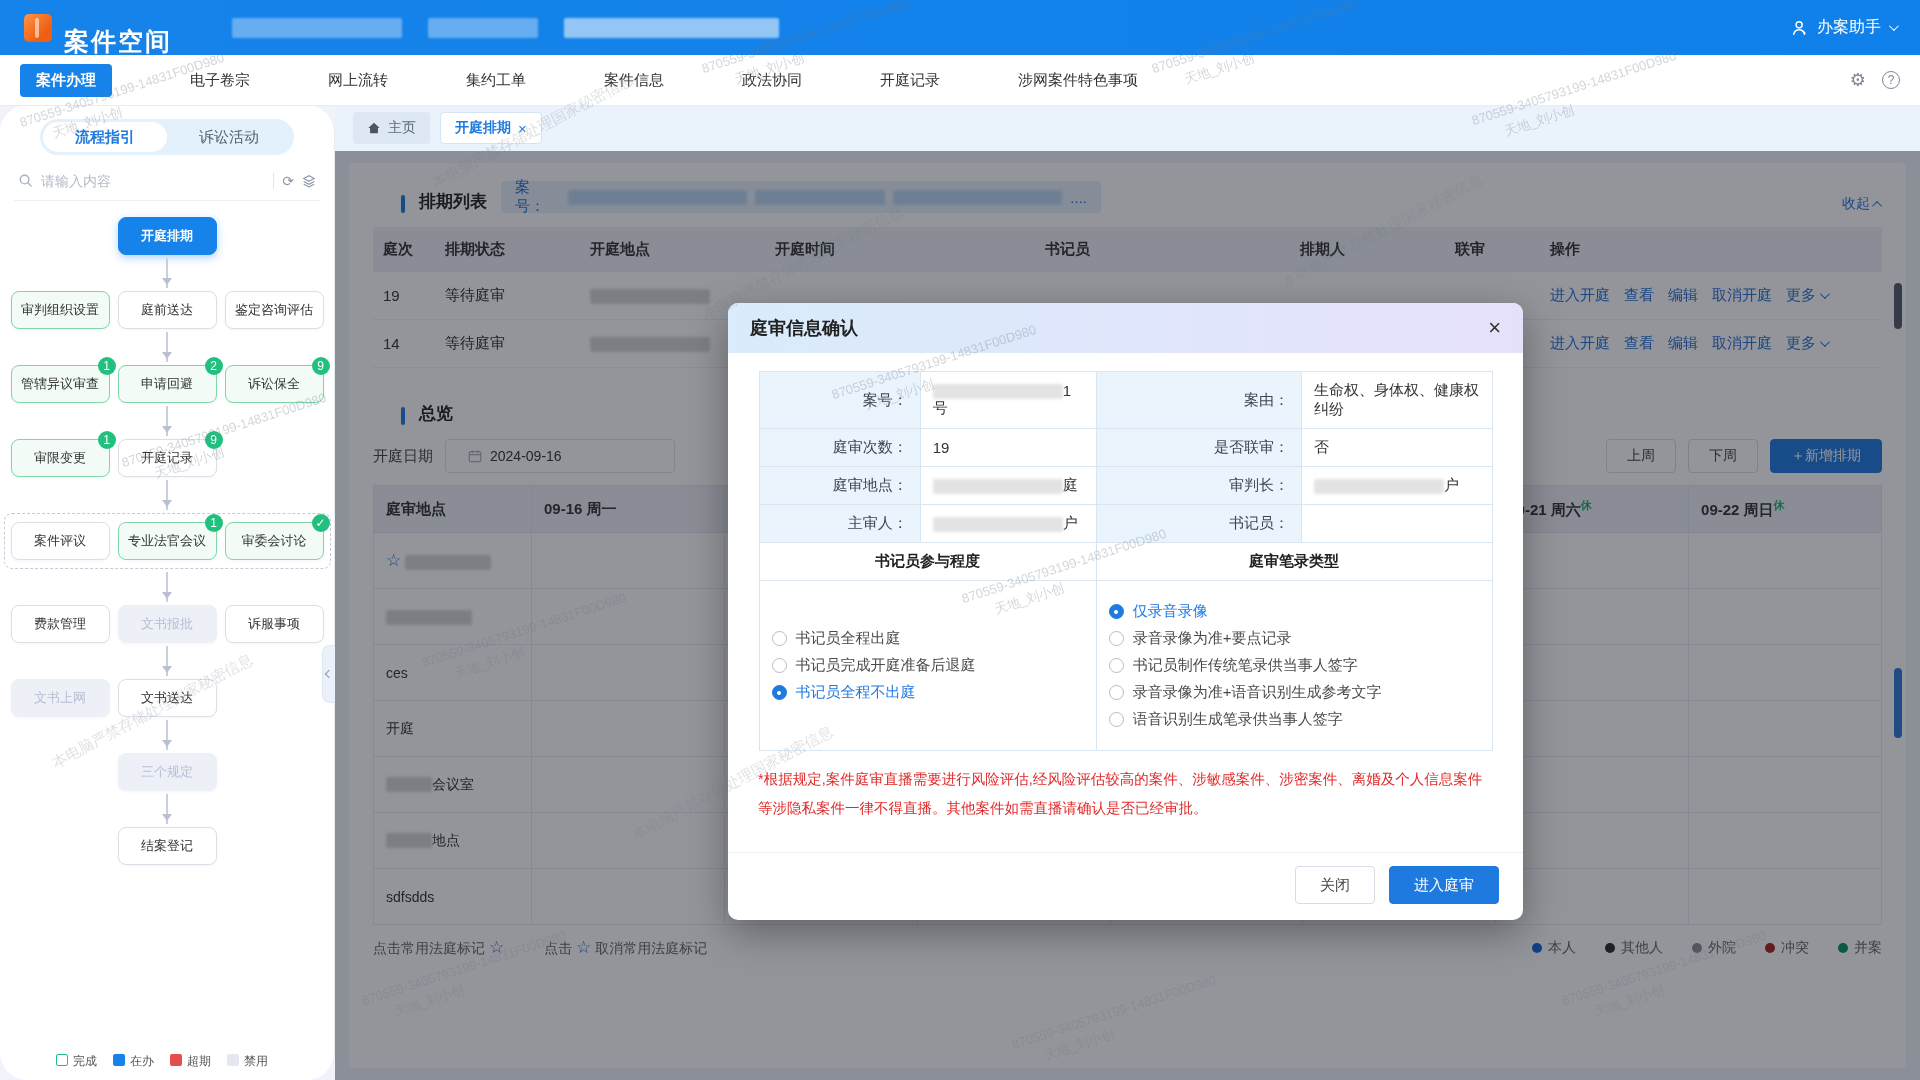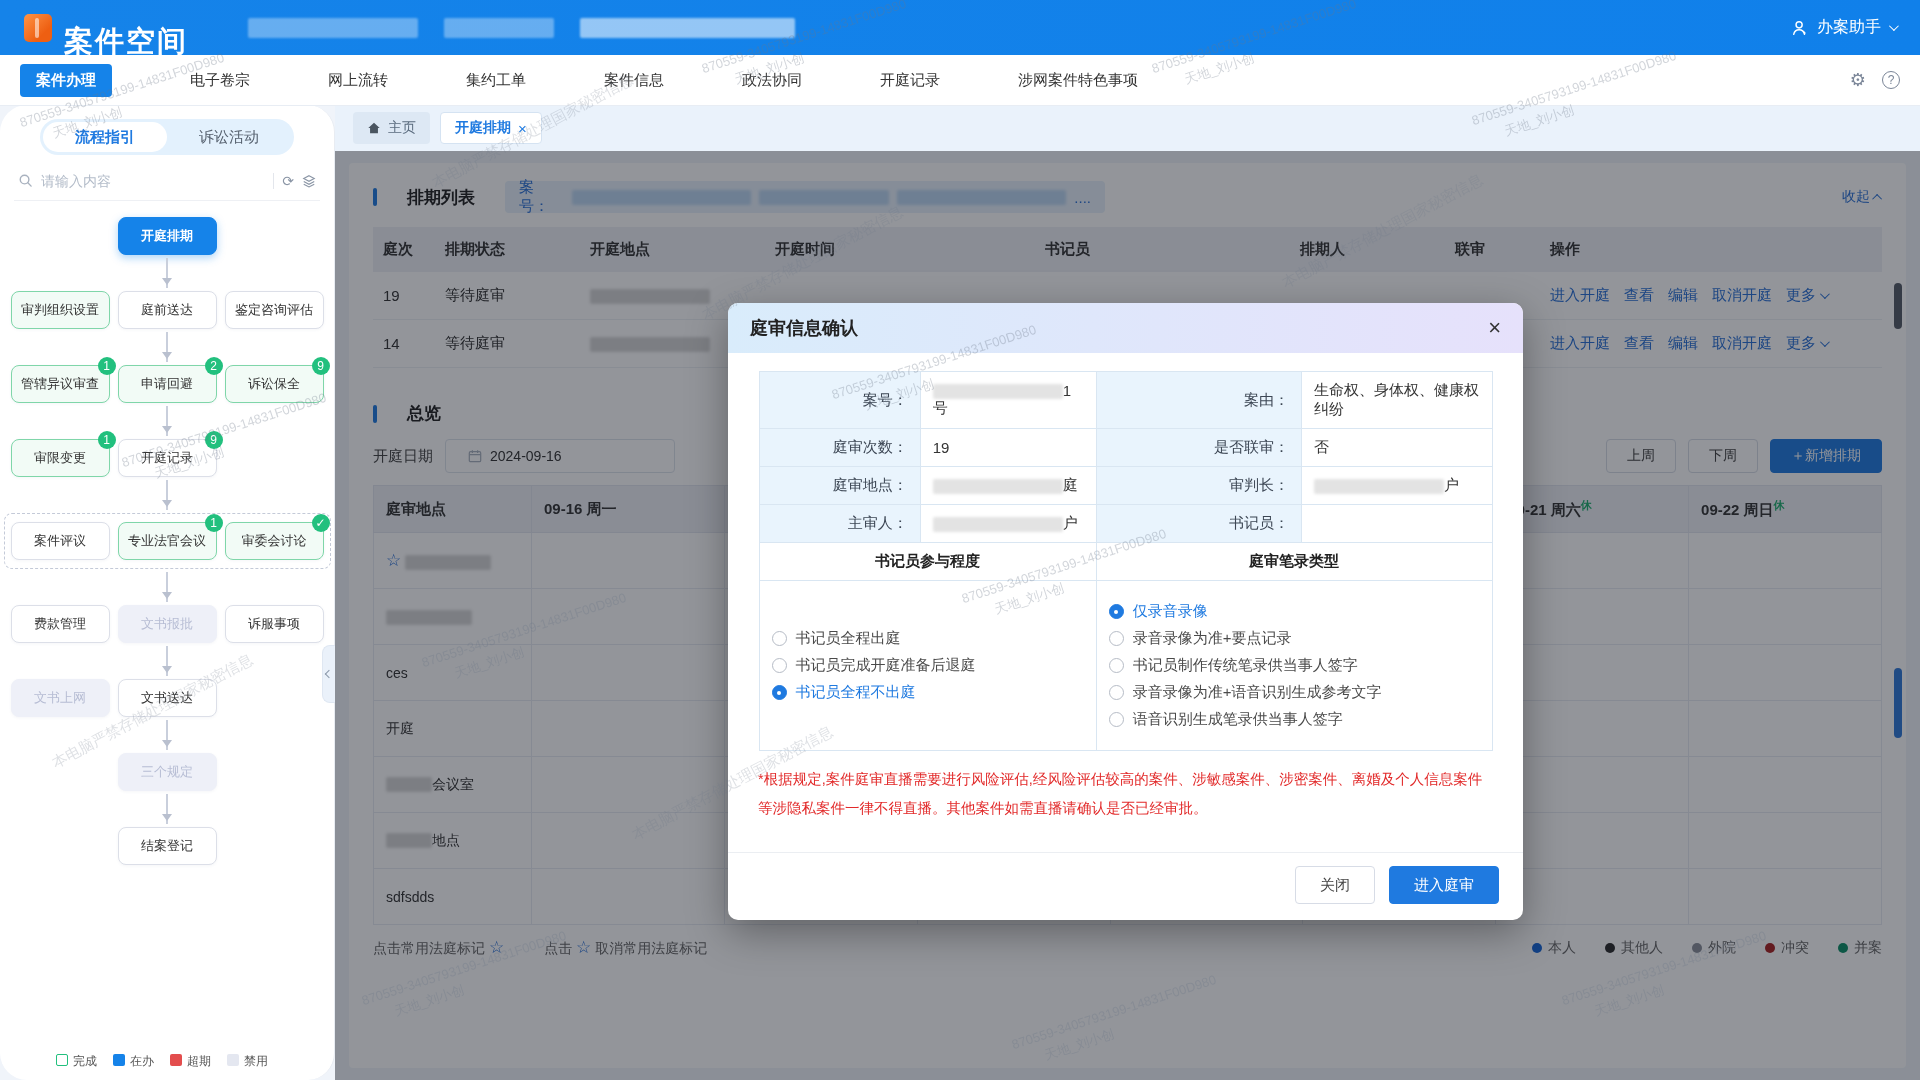--- a/index.html
+++ b/index.html
@@ -3,21 +3,21 @@
 <meta charset="utf-8">
 <style>
   * { margin:0; padding:0; box-sizing:border-box; }
   html,body { width:1920px; height:1080px; overflow:hidden; }
   body { font-family:"Liberation Sans","DejaVu Sans",sans-serif; font-size:14px; color:#333; background:#f0f4fa; position:relative; }
 
   
   .top-header { position:absolute; left:0; top:0; width:1920px; height:55px; background:linear-gradient(90deg,#1583e9,#1080ea); display:flex; align-items:center; padding:0 24px; z-index:20; }
   .logo-icon { width:28px; height:28px; border-radius:5px; background:linear-gradient(135deg,#ff9446 0%,#ee5f12 70%); position:relative; flex:none; }
   .logo-icon::after { content:""; position:absolute; left:11px; top:4px; width:4px; height:20px; background:rgba(255,255,255,.55); border-radius:2px; }
-  .logo-title { color:#fff; font-size:29px; font-weight:bold; letter-spacing:2px; margin-left:12px;margin-top:28px; }
+  .logo-title { color:#fff; font-size:25px; font-weight:bold; letter-spacing:2px; margin-left:12px;margin-top:28px; }
   .hdr-redacts { display:flex; gap:26px; margin-left:60px; align-items:center; }
   .hdr-redacts .redact { background:rgba(255,255,255,.35); filter:blur(1px); }
   .hdr-right { margin-left:auto; display:flex; align-items:center; gap:8px; color:#fff; font-size:16px; cursor:pointer; }
   .chev { display:inline-block; width:7px; height:7px; border-right:1.6px solid currentColor; border-bottom:1.6px solid currentColor; transform:rotate(45deg) translateY(-2px); }
   .chev.up { transform:rotate(-135deg) translateY(-2px); }
 
   
   .nav-bar { position:absolute; left:0; top:55px; width:1920px; height:50px; background:#fff; display:flex; align-items:center; padding:0 20px; box-shadow:0 1px 0 #e8edf4; z-index:19; }
   .nav-item { font-size:15px; color:#333; margin-right:78px; cursor:pointer; white-space:nowrap; }
   .nav-item.active { background:#1583e9; color:#fff; padding:7px 16px; border-radius:4px; font-weight:bold; }
@@ -60,21 +60,21 @@
   .tab-bar { height:46px; background:#eaf2fb; display:flex; align-items:center; gap:10px; padding:0 18px; }
   .tab-chip { height:32px; border-radius:4px; display:flex; align-items:center; gap:7px; padding:0 14px; font-size:14px; cursor:pointer; }
   .tab-chip.home { background:#dde8f4; color:#5a6b7e; }
   .tab-chip.active { background:#fff; border:1px solid #d5e3f2; color:#1f7ae0; font-weight:bold; }
   .tab-close { color:#1f7ae0; font-size:15px; cursor:pointer; font-weight:normal; }
 
   .content { position:relative; height:929px; background:#f0f4fa; padding:12px 14px; }
   .panel { background:#fff; border-radius:4px; height:100%; padding:18px 24px 0; position:relative; overflow:hidden; }
   .dim { position:absolute; inset:0; background:rgba(15,20,30,.45); z-index:5; }
 
-  .sec-title { display:flex; align-items:center; gap:30px; }
+  .sec-title { display:flex; align-items:flex-end; gap:14px;margin-left:28px; }
   .sec-title .bar { width:4px; height:18px; background:#1f7ae0; border-radius:2px; }
   .sec-title .txt { font-size:17px; font-weight:bold; color:#222; }
   .case-chip { background:#e7f1fc; border-radius:4px; height:32px; display:flex; align-items:center; gap:8px; padding:0 14px; color:#2970d6; font-size:15px; width:600px; }
   .case-chip .redact { background:#bcd7f2; }
   .collapse-link { margin-left:auto; color:#2970d6; font-size:14px; display:flex; align-items:center; gap:5px; cursor:pointer; }
 
   table.sched { width:100%; border-collapse:collapse; margin-top:14px; table-layout:fixed; }
   table.sched th { background:#eef1f6; font-size:15px; color:#333; text-align:left; padding:13px 10px; font-weight:bold; }
   table.sched td { padding:14px 10px; border-bottom:1px solid #edf0f5; font-size:15px; color:#333; }
   .links { display:flex; gap:14px; align-items:center; white-space:nowrap; }

